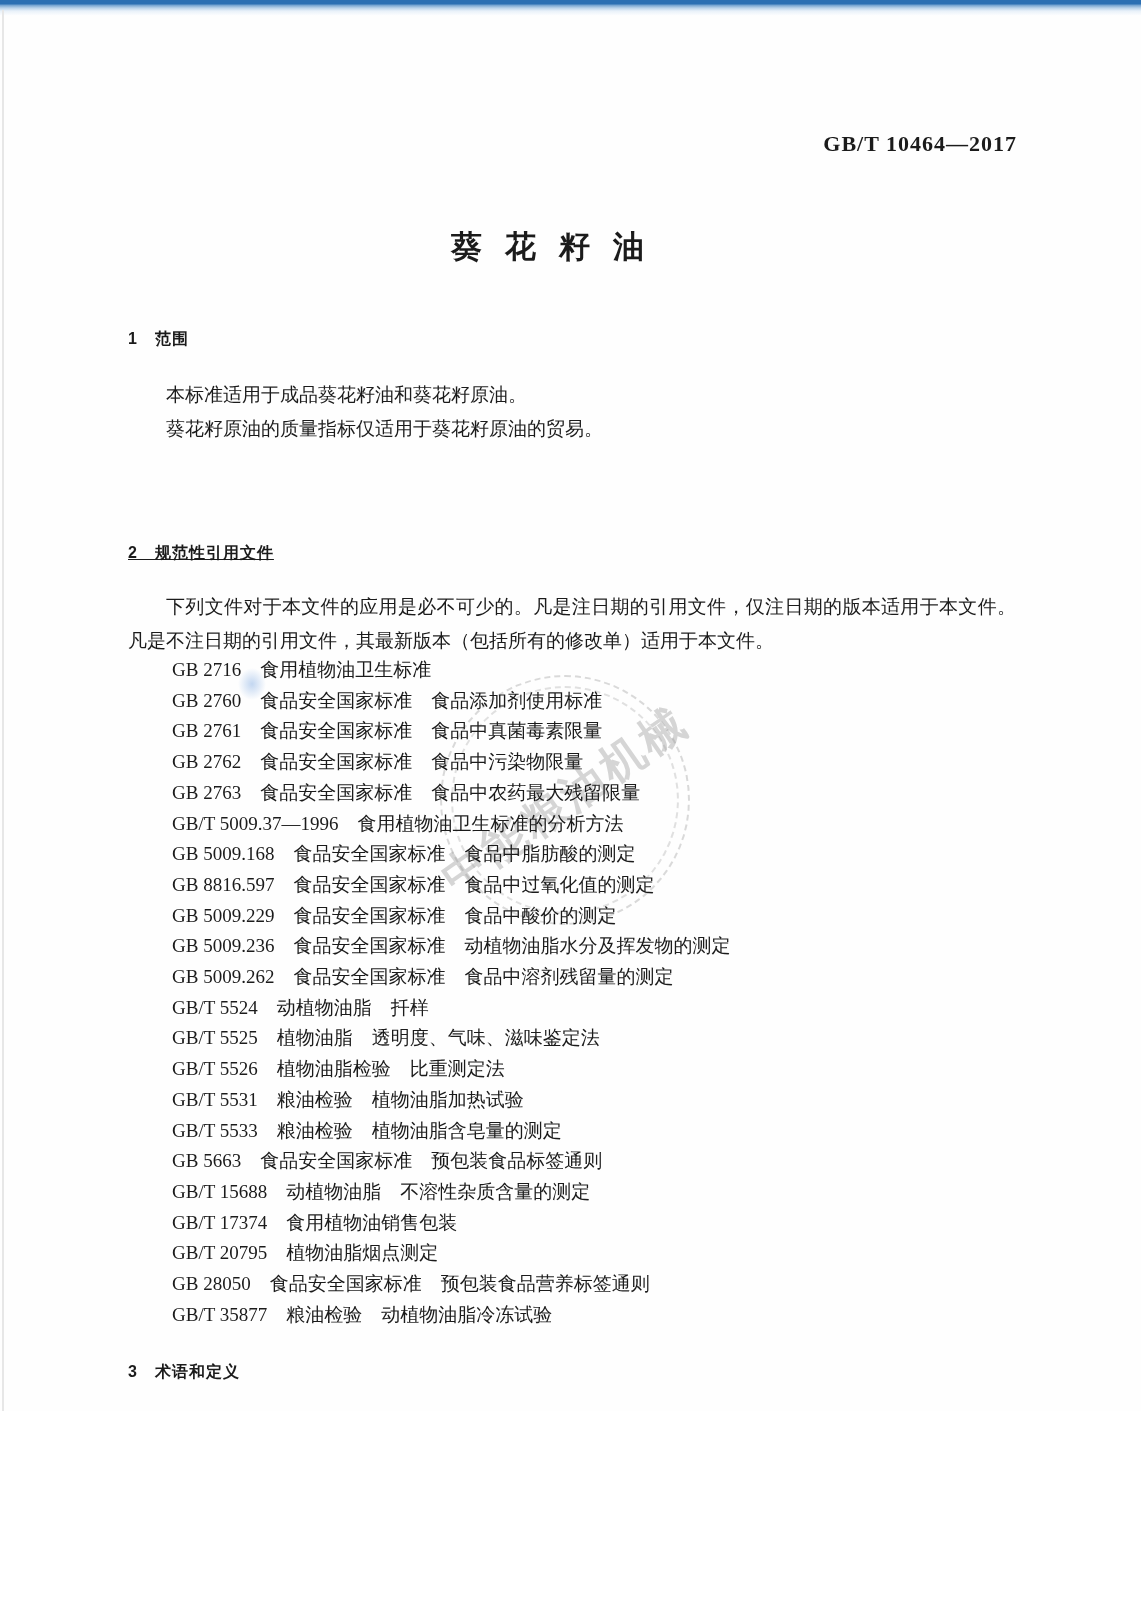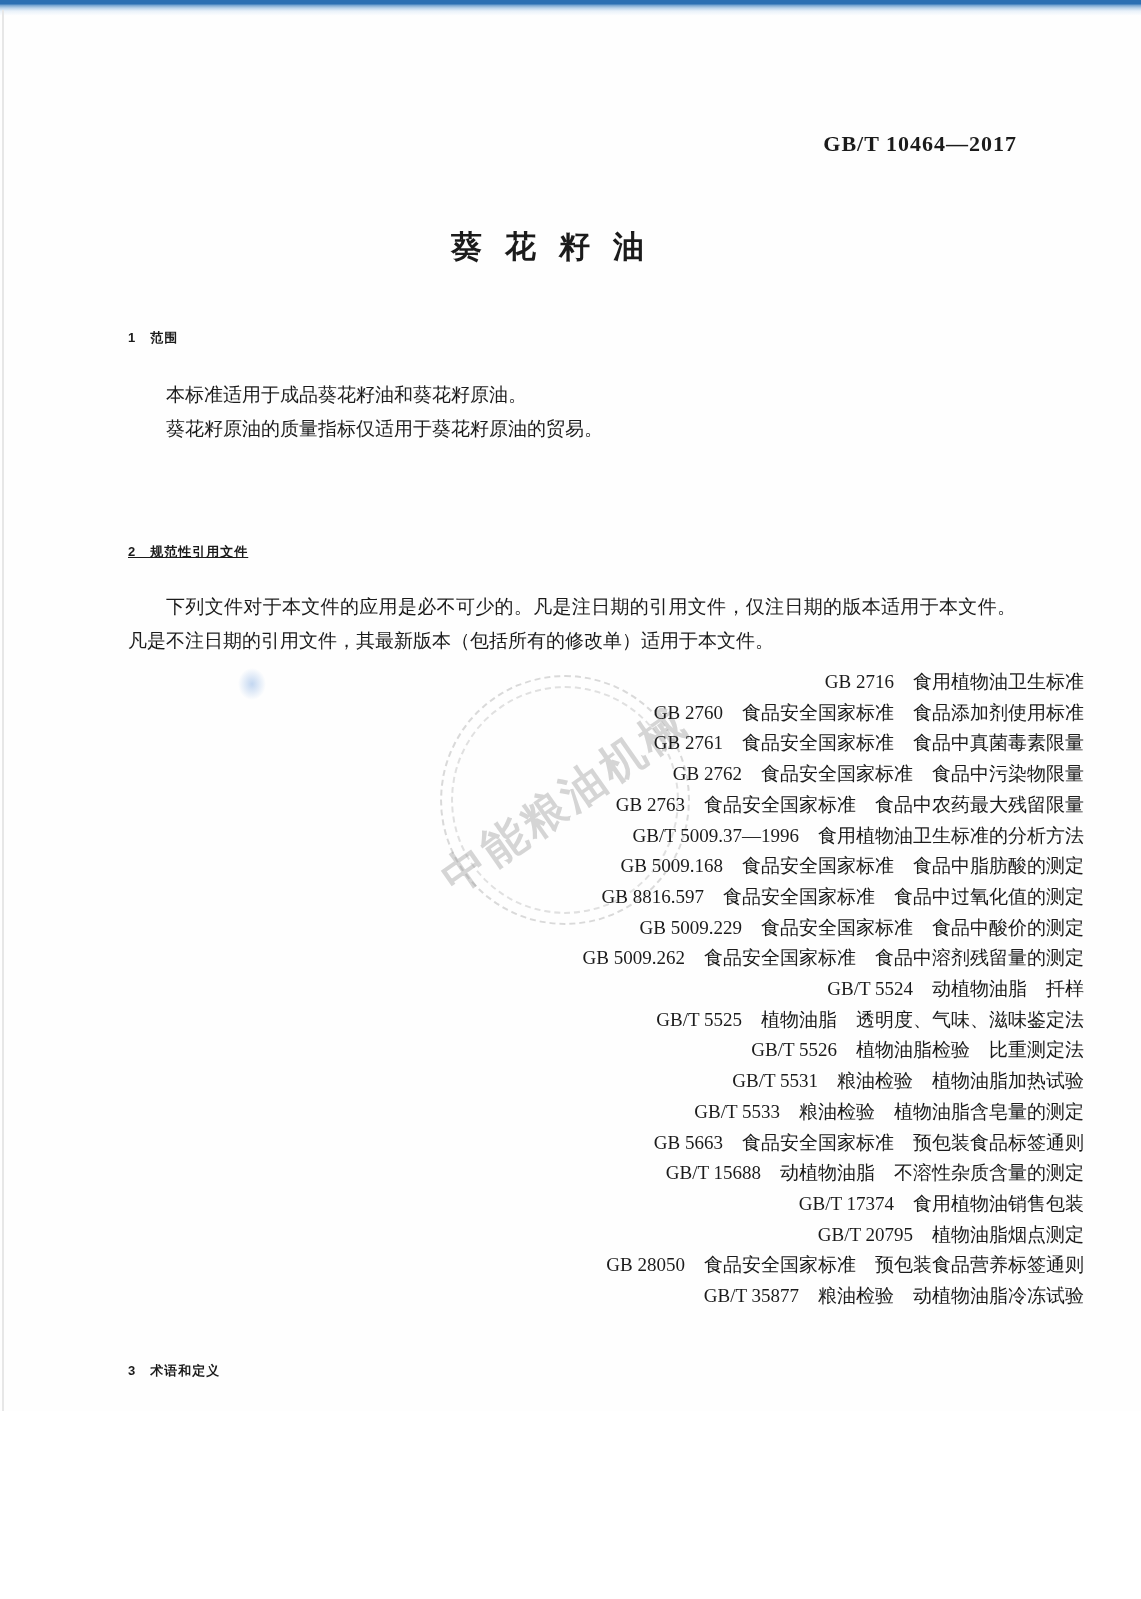--- a/index.html
+++ b/index.html
@@ -31,32 +31,32 @@
     white-space: nowrap;
   }
   .doc-title {
     position: absolute; top: 226px; left: 451px; margin: 0;
     font-size: 31px; font-weight: bold; letter-spacing: 23px;
     white-space: nowrap;
   }
   .clause-heading {
     position: absolute; left: 128px; margin: 0;
     font-family: "Liberation Sans", "DejaVu Sans", sans-serif;
-    font-size: 13px; font-weight: 700; letter-spacing: 1px;
+    font-size: 16px; font-weight: 700; letter-spacing: 1px;
     white-space: nowrap;
   }
   .clause-body {
     position: absolute; left: 128px; width: 888px;
     font-size: 19px; line-height: 34px; text-align: justify;
   }
   .clause-body p { margin: 0; text-indent: 2em; }
   .refs {
     position: absolute; left: 128px; top: 655px; width: 900px;
-    margin: 12px; padding: 0 0 0 44px; list-style: none;
-    font-size: 19px; line-height: 30.7px; text-align: right;
+    margin: 0; padding: 0 0 0 44px; list-style: none;
+    font-size: 19px; line-height: 30.7px;
   }
   .refs li { white-space: nowrap; }
   .page-number {
     position: absolute; left: 985px; top: 1475px;
     font-size: 19px; color: #333;
   }
   
   .watermark {
     position: absolute; left: 440px; top: 675px; width: 250px; height: 250px;
     pointer-events: none;
@@ -115,20 +115,21 @@
   <ul class="refs">
     <li>GB 2716　食用植物油卫生标准</li>
     <li>GB 2760　食品安全国家标准　食品添加剂使用标准</li>
     <li>GB 2761　食品安全国家标准　食品中真菌毒素限量</li>
     <li>GB 2762　食品安全国家标准　食品中污染物限量</li>
     <li>GB 2763　食品安全国家标准　食品中农药最大残留限量</li>
     <li>GB/T 5009.37—1996　食用植物油卫生标准的分析方法</li>
     <li>GB 5009.168　食品安全国家标准　食品中脂肪酸的测定</li>
     <li>GB 8816.597　食品安全国家标准　食品中过氧化值的测定</li>
     <li>GB 5009.229　食品安全国家标准　食品中酸价的测定</li>
+    <li>GB 5009.236　食品安全国家标准　动植物油脂水分及挥发物的测定</li>
     <li>GB 5009.262　食品安全国家标准　食品中溶剂残留量的测定</li>
     <li>GB/T 5524　动植物油脂　扦样</li>
     <li>GB/T 5525　植物油脂　透明度、气味、滋味鉴定法</li>
     <li>GB/T 5526　植物油脂检验　比重测定法</li>
     <li>GB/T 5531　粮油检验　植物油脂加热试验</li>
     <li>GB/T 5533　粮油检验　植物油脂含皂量的测定</li>
     <li>GB 5663　食品安全国家标准　预包装食品标签通则</li>
     <li>GB/T 15688　动植物油脂　不溶性杂质含量的测定</li>
     <li>GB/T 17374　食用植物油销售包装</li>
     <li>GB/T 20795　植物油脂烟点测定</li>

